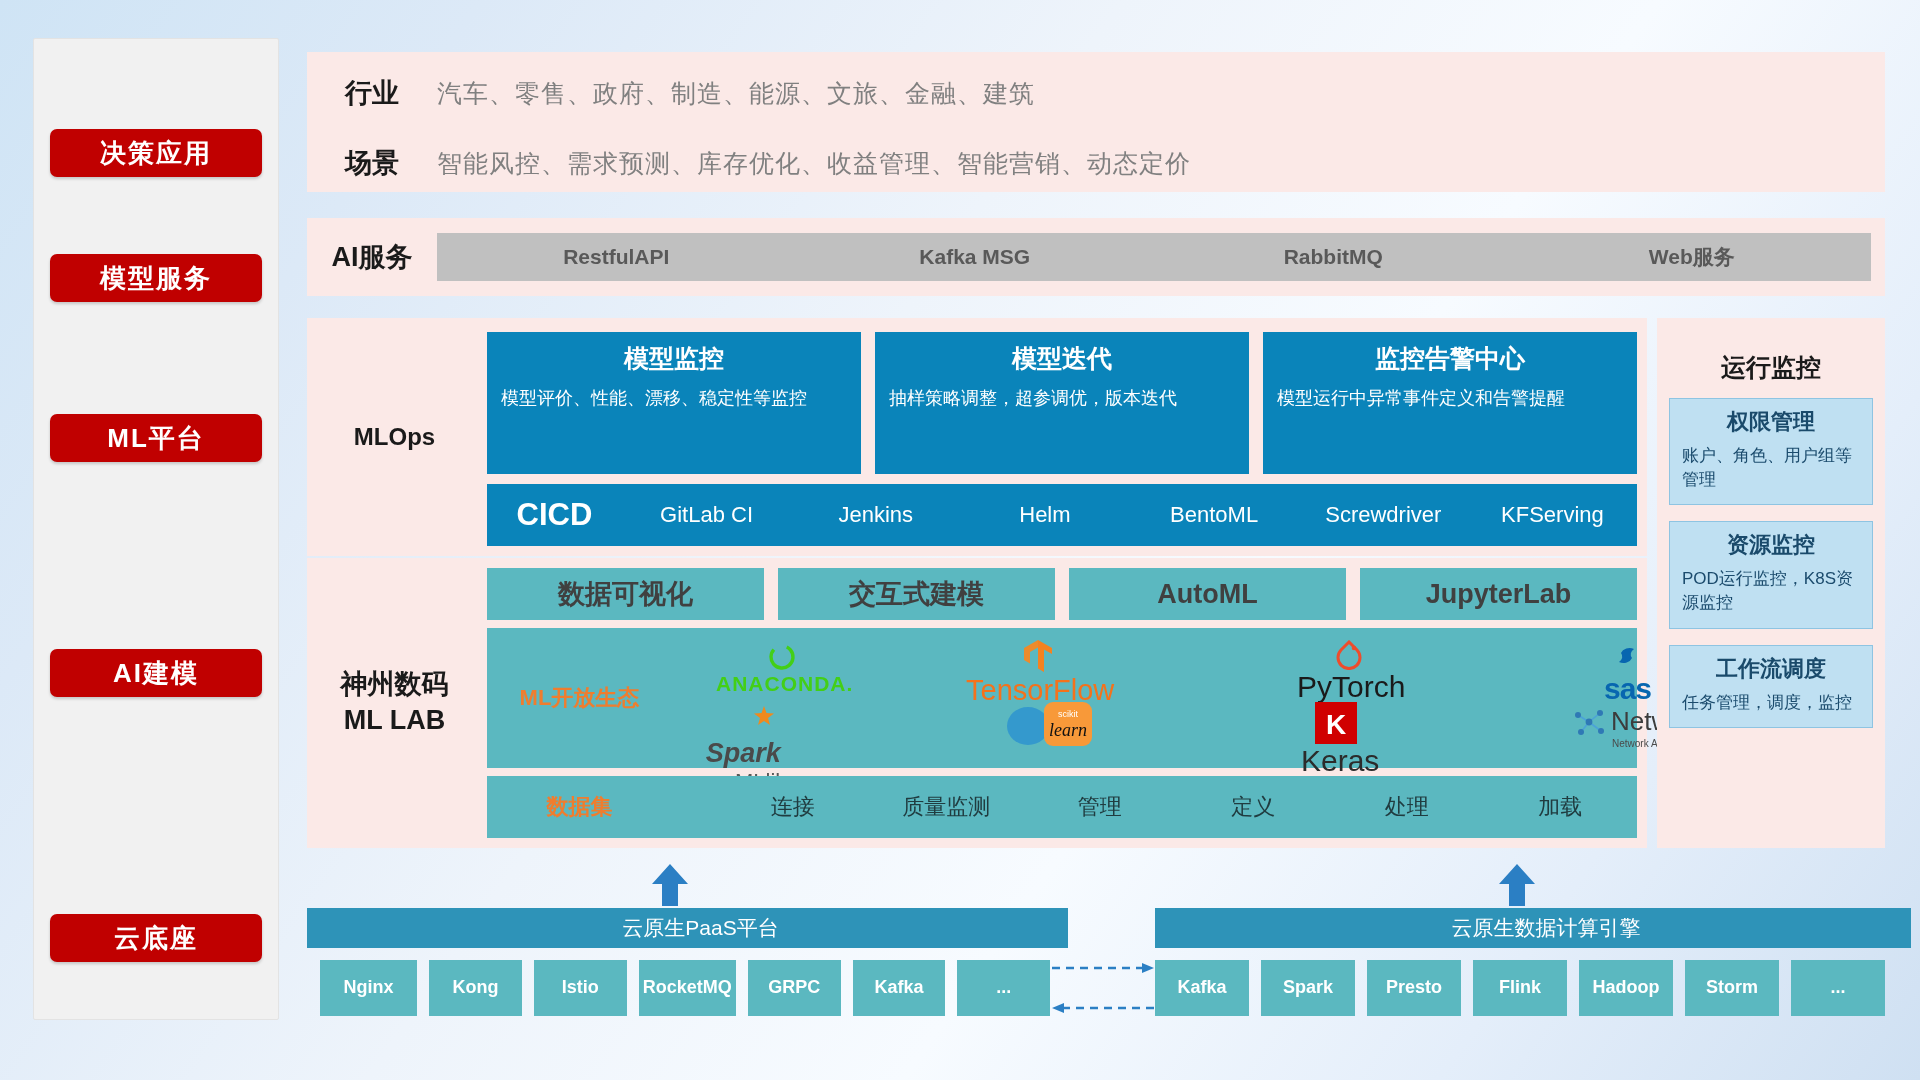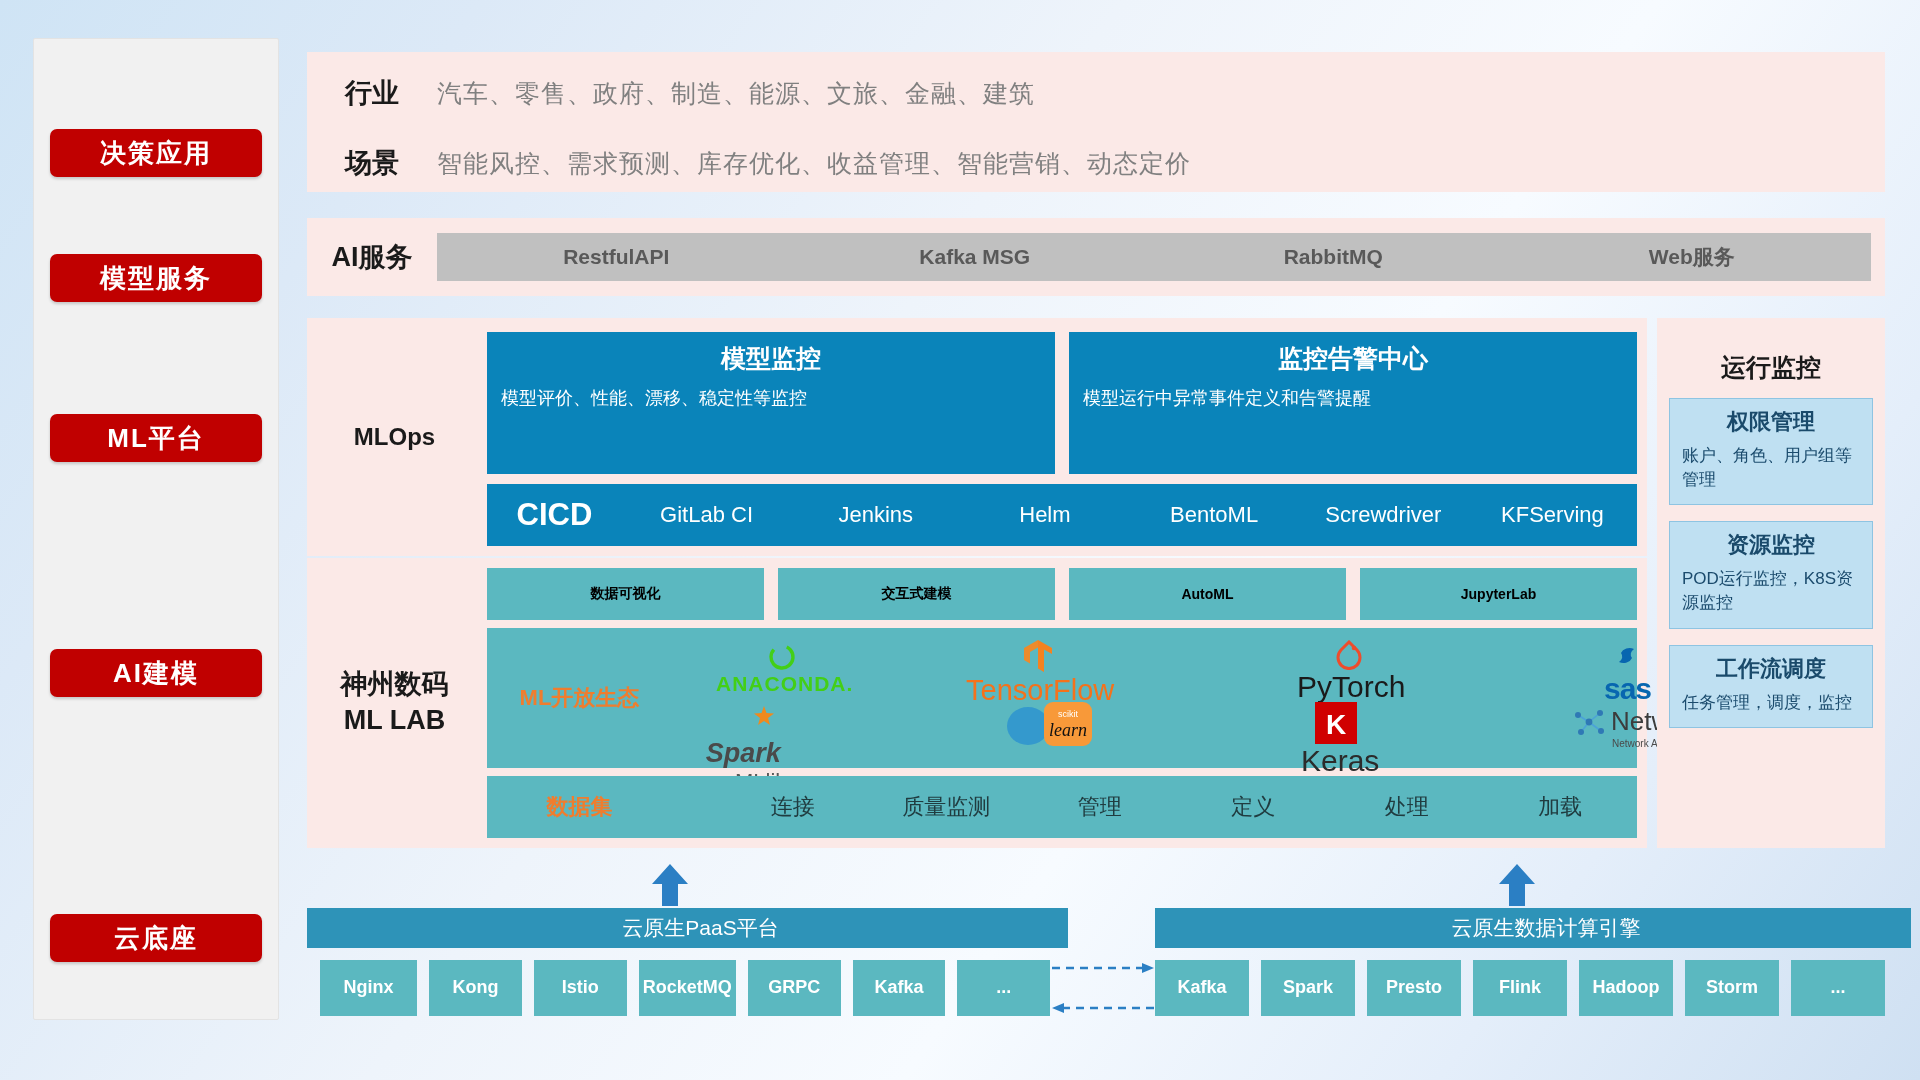--- a/index.html
+++ b/index.html
@@ -57,21 +57,21 @@
   .cicd-title{width:135px;text-align:center;font-size:31px;font-weight:bold;}
   .cicd-items{flex:1;display:flex;}
   .cicd-item{flex:1;text-align:center;font-size:22px;line-height:1.05;}
 
   
   .b4{left:307px;top:558px;width:1340px;height:290px;}
   .b4-key{position:absolute;left:0;top:0;width:175px;height:290px;display:flex;flex-direction:column;
           align-items:center;justify-content:center;font-size:27px;font-weight:bold;color:#1a1a1a;line-height:1.32;}
   .tabs{position:absolute;left:180px;top:10px;right:10px;height:52px;display:flex;gap:14px;}
   .tab{flex:1;background:#5bb8c0;display:flex;align-items:center;justify-content:center;
-       color:#000000;font-size:14px;font-weight:bold;}
+       color:#404040;font-size:27px;font-weight:bold;}
   .eco{position:absolute;left:180px;top:70px;right:10px;height:140px;background:#5bb8c0;display:flex;align-items:center;}
   .eco-label{width:185px;text-align:center;color:#ef7d2e;font-size:22px;font-weight:bold;}
   .eco-logos{flex:1;height:100%;position:relative;}
   .dataset{position:absolute;left:180px;top:218px;right:10px;height:62px;background:#5bb8c0;
            display:flex;align-items:center;color:#1f3c3f;gap:44px;}
   .ds-label{width:185px;text-align:center;color:#ef7d2e;font-size:22px;font-weight:bold;}
   .ds-items{flex:1;display:flex;}
   .ds-item{flex:1;text-align:center;font-size:22px;color:#203c40;}
 
   
@@ -142,20 +142,24 @@
       <div class="svc">Web服务</div>
     </div>
   </div>
 
   <div class="band b3">
     <div class="b3-key">MLOps</div>
     <div class="mlops-row">
       <div class="mlops-card">
         <h4>模型监控</h4>
         <p>模型评价、性能、漂移、稳定性等监控</p>
+      </div>
+      <div class="mlops-card">
+        <h4>模型迭代</h4>
+        <p>抽样策略调整，超参调优，版本迭代</p>
       </div>
       <div class="mlops-card">
         <h4>监控告警中心</h4>
         <p>模型运行中异常事件定义和告警提醒</p>
       </div>
     </div>
     <div class="cicd">
       <div class="cicd-title">CICD</div>
       <div class="cicd-items">
         <div class="cicd-item">GitLab CI</div>

